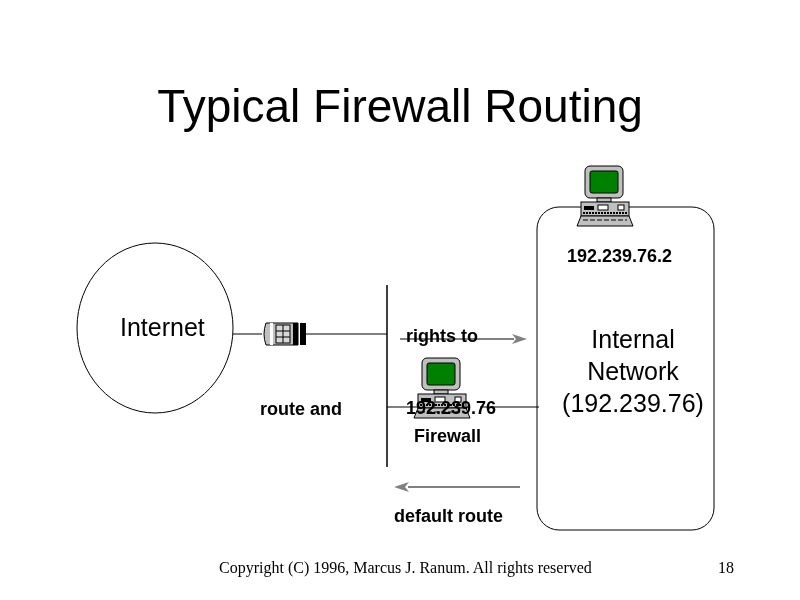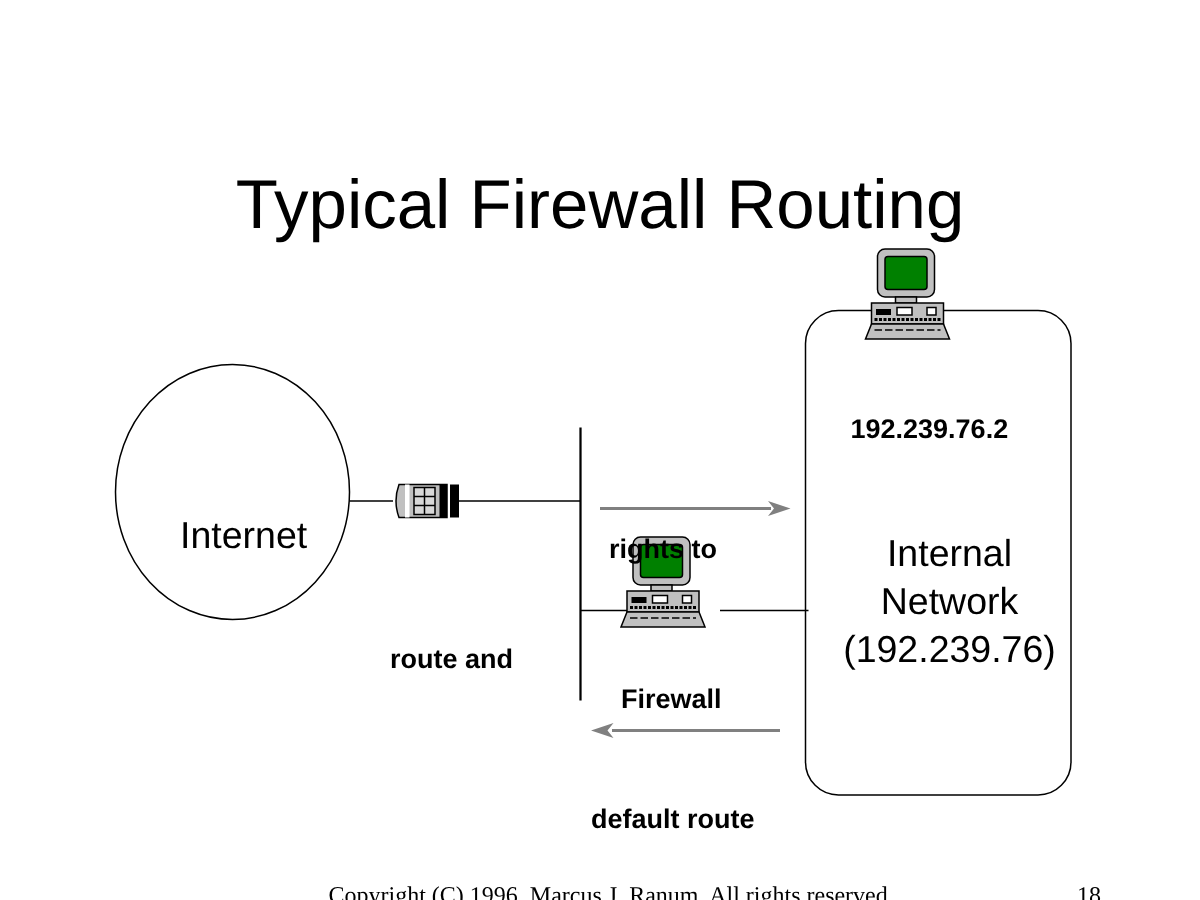--- a/index.html
+++ b/index.html
@@ -1,17 +1,17 @@
 <!DOCTYPE html>
 <html><head>
   <meta charset="utf-8">
   <style>
     html, body { margin: 0; padding: 0; background: #ffffff; }
     body { width: 800px; height: 600px; position: relative; overflow: hidden; font-family: "Liberation Sans", sans-serif; color: #000; }
-    .abs { position: absolute; margin-top: 30px; }
+    .abs { position: absolute; }
     .title { left: 0; width: 800px; top: 78px; text-align: center; font-size: 46px; font-weight: normal; line-height: 56px; }
     .bold-label { font-weight: bold; font-size: 18px; line-height: 24px; white-space: pre; }
     .big-label { font-size: 25px; line-height: 32px; }
     .footer { font-family: "Liberation Serif", serif; font-size: 16px; }
     svg.diagram { position: absolute; left: 0; top: 0; }
   </style>
 </head>
 <body>
 
 <div class="abs title">Typical Firewall Routing</div>
@@ -82,20 +82,21 @@
 <div class="abs big-label" style="left:120px; top:311px;">Internet</div>
 
 <div class="abs bold-label" style="left:260px; top:349px;">
   <div>route and</div>
   
   
 </div>
 
 <div class="abs bold-label" style="left:406px; top:276px;">
   <div>rights to</div>
+  <div>192.239.76</div>
 </div>
 
 <div class="abs bold-label" style="left:414px; top:424px;">Firewall</div>
 
 <div class="abs bold-label" style="left:394px; top:504px;">default route</div>
 
 <div class="abs bold-label" style="left:567px; top:244px;">192.239.76.2</div>
 
 <div class="abs big-label" style="left:537px; width:192px; top:323px; text-align:center;">
   <div>Internal</div>

